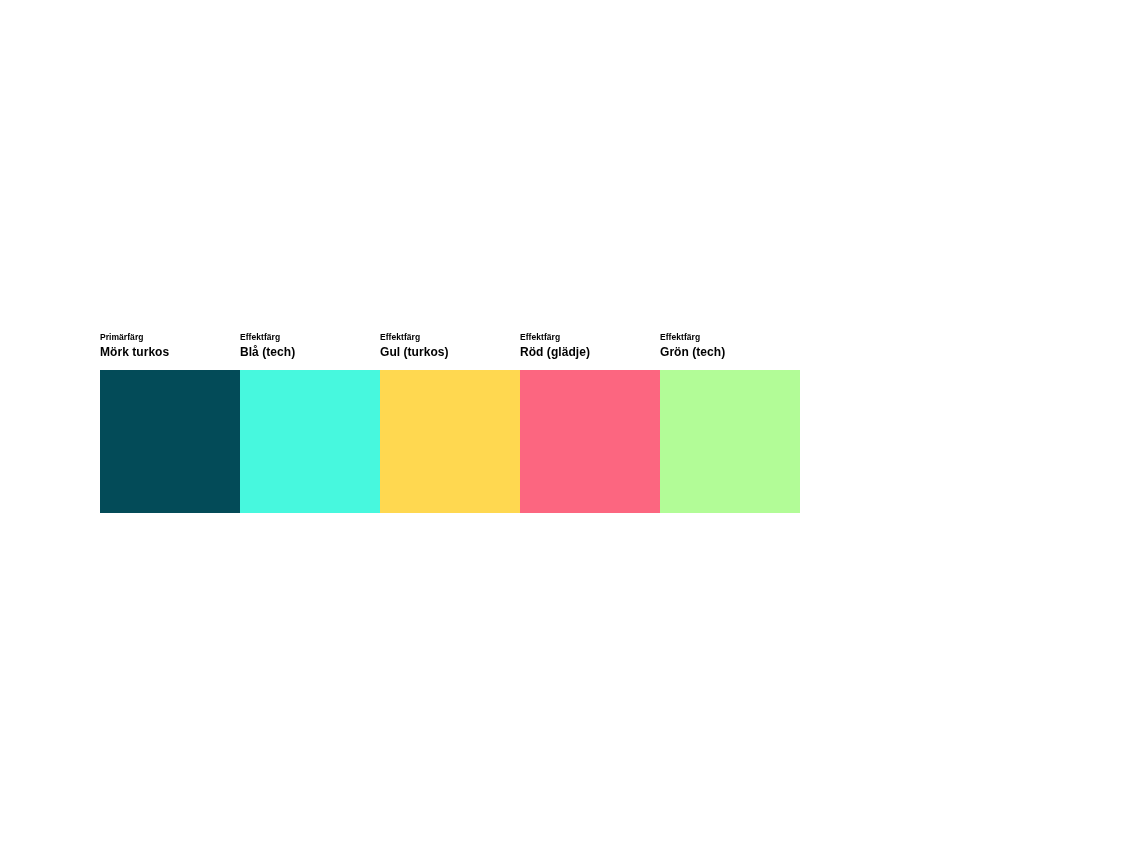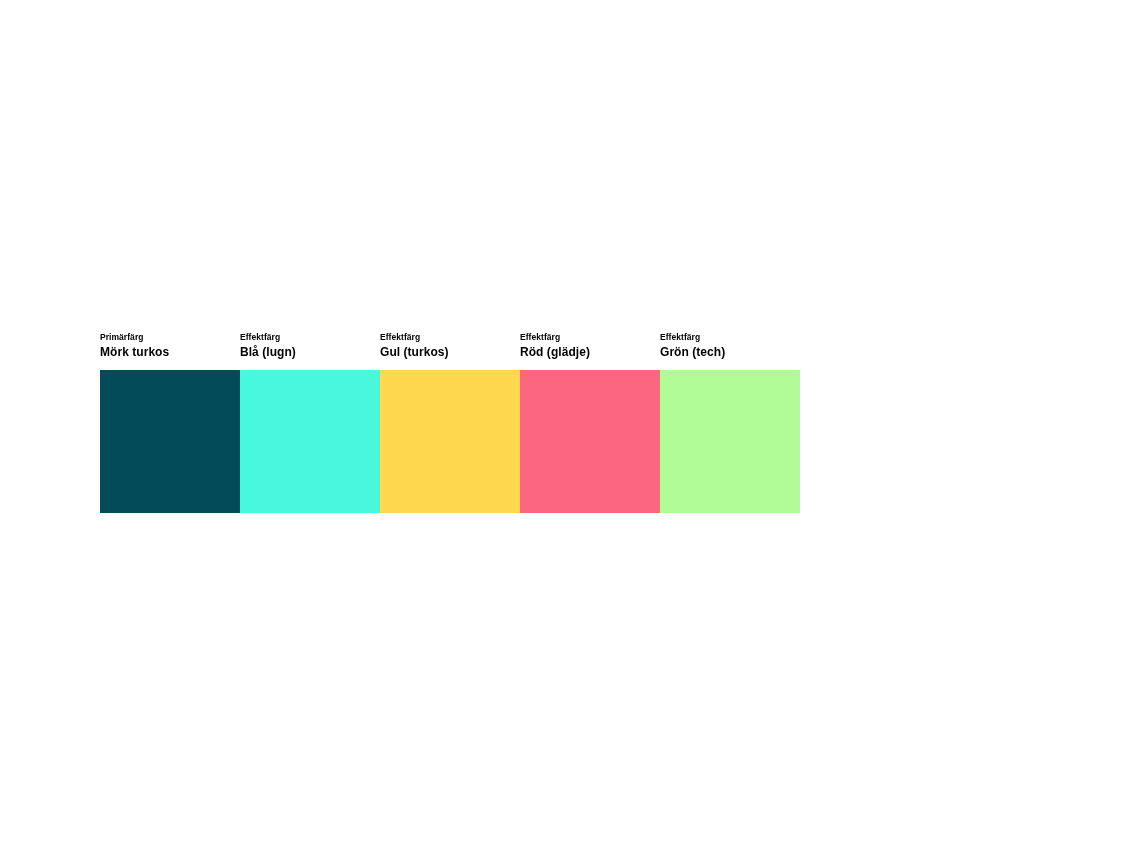--- a/index.html
+++ b/index.html
@@ -84,21 +84,21 @@
         <div class="swatch-role">Primärfärg</div>
         <div class="swatch-name">Mörk turkos</div>
       </div>
       <div class="swatch-chip" style="background-color: rgb(3, 75, 88);"></div>
     </div>
 
 
     <div class="swatch-col">
       <div class="swatch-labels">
         <div class="swatch-role">Effektfärg</div>
-        <div class="swatch-name">Blå (lugn)</div>
+        <div class="swatch-name">Blå (tech)</div>
       </div>
       <div class="swatch-chip" style="background-color: rgb(71, 248, 222);"></div>
     </div>
 
     <div class="swatch-col">
       <div class="swatch-labels">
         <div class="swatch-role">Effektfärg</div>
         <div class="swatch-name">Gul (turkos)</div>
       </div>
       <div class="swatch-chip" style="background-color: rgb(255, 216, 80);"></div>

